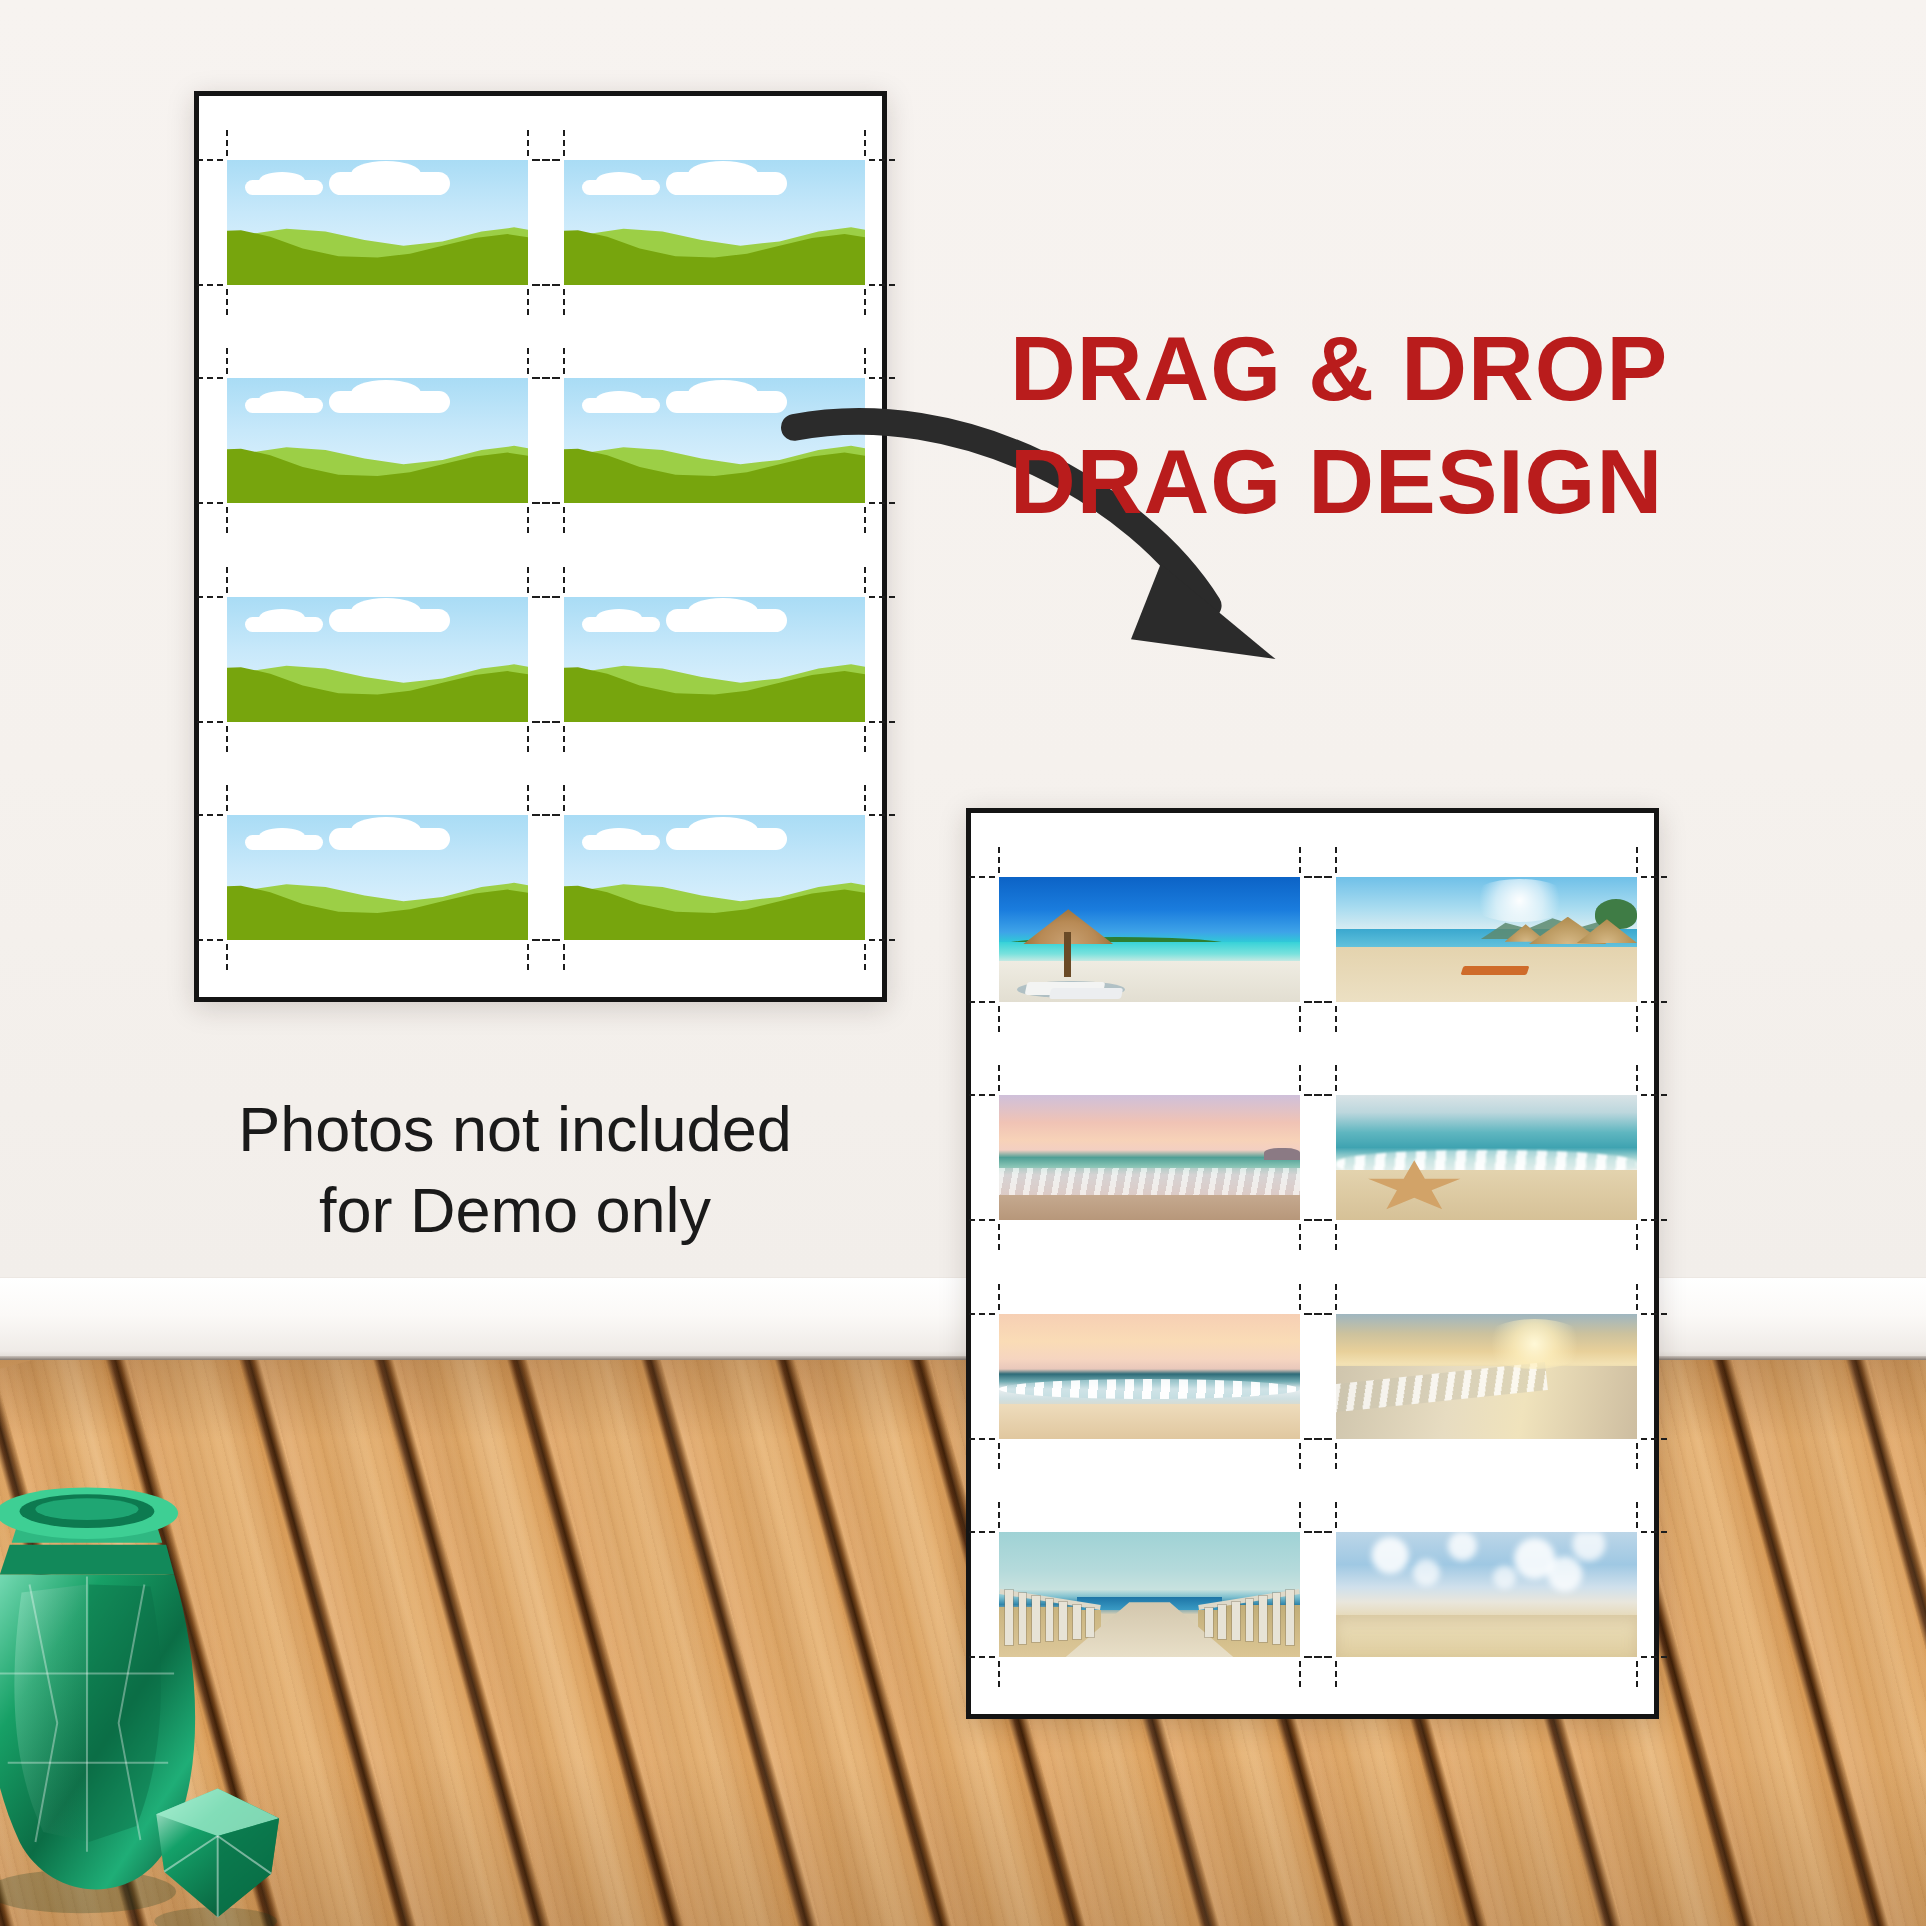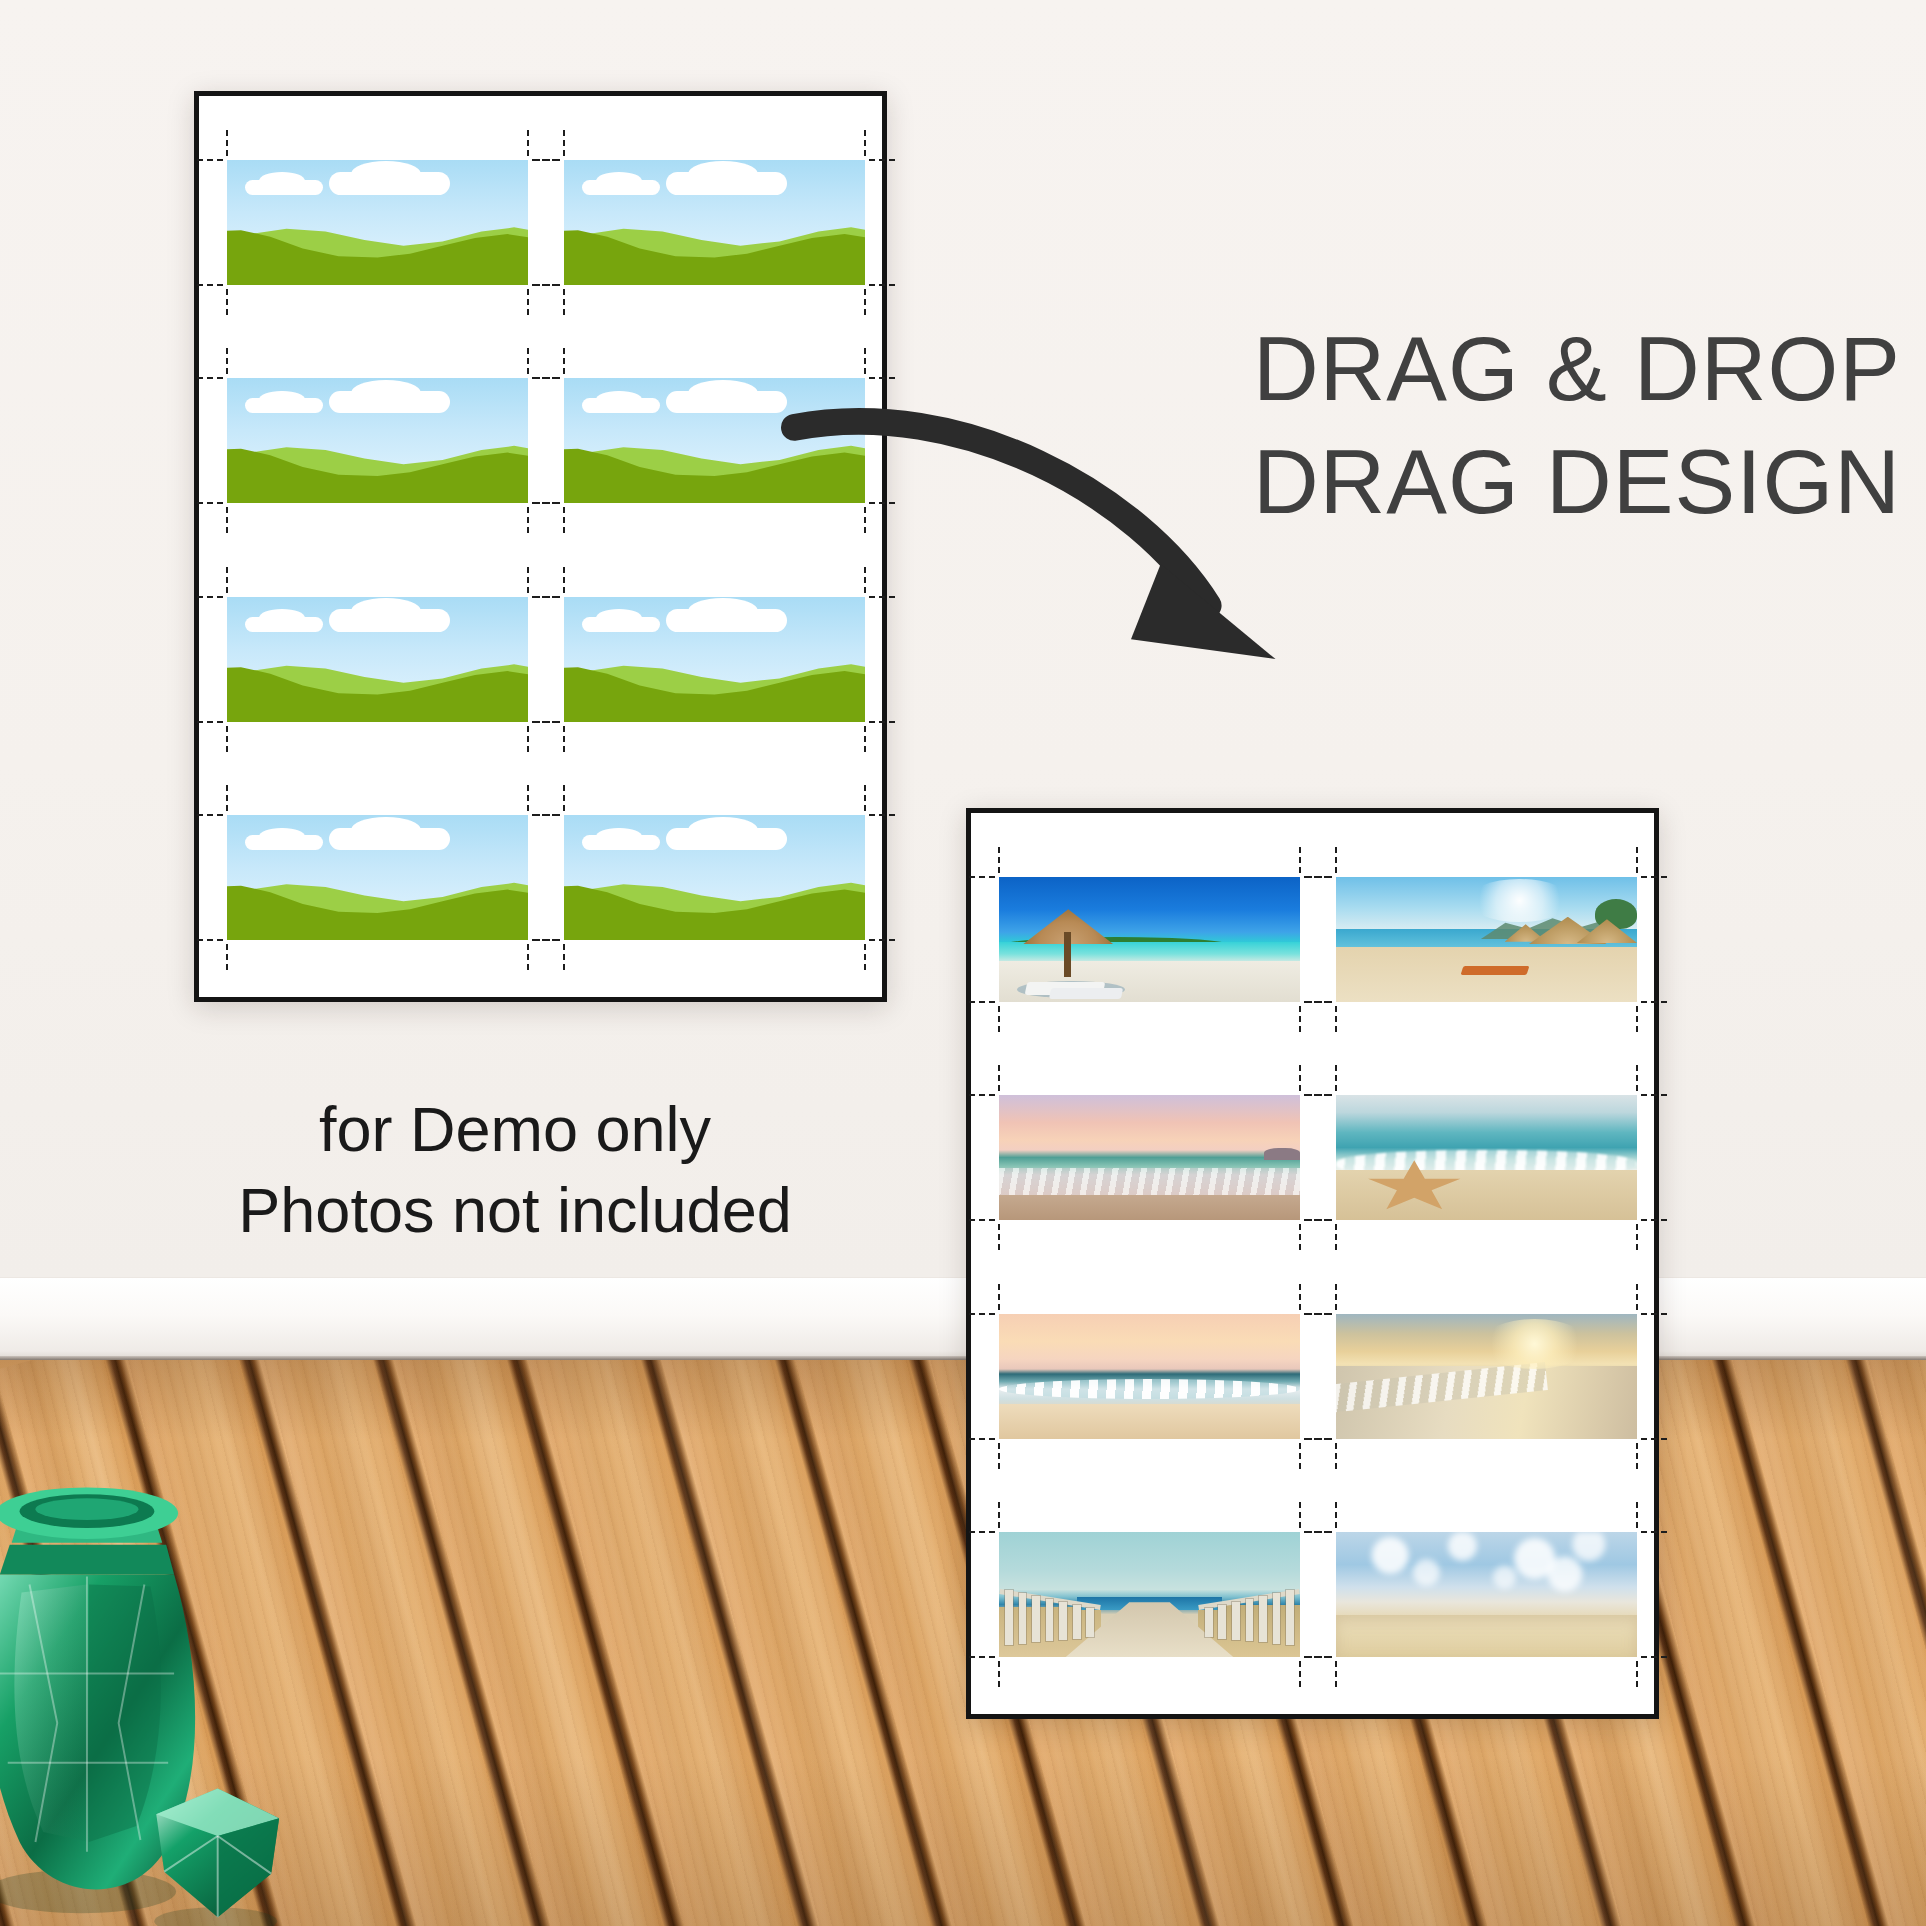--- a/index.html
+++ b/index.html
@@ -170,22 +170,22 @@
         radial-gradient(circle at 76% 54%,rgba(255,255,255,.8) 0 17px,rgba(255,255,255,0) 18px);
       filter:blur(3px);}
   .p8 .sandd{left:0;right:0;bottom:0;height:34%;
       background:linear-gradient(180deg,#ece0bd,#dfcd9f);
       box-shadow:inset 0 6px 14px rgba(200,180,140,.6);}
 
   
   #arrow{position:absolute;left:812px;top:465px;width:634px;height:396px;overflow:visible;}
 
   
-  .headline{position:absolute;left:1010px;top:313px;width:891px;text-align:right;
-     font-size:91px;line-height:1.24;letter-spacing:1px;color:#404040;font-weight:400;}
+  .headline{position:absolute;left:1010px;top:313px;width:891px;text-align:left;
+     font-size:91px;line-height:1.24;letter-spacing:1px;color:#b91c1c;font-weight:700;}
   .headline div{white-space:nowrap;}
   .note{position:absolute;left:139px;top:1089px;width:752px;text-align:center;
      font-size:63px;line-height:1.28;color:#1a1a1a;font-weight:400;}
 
   
   #decor{position:absolute;left:-30px;top:1426px;width:327px;height:515px;}
 </style>
 </head>
 <body>
 
@@ -584,22 +584,22 @@
     <path d="M -18,-38 C 150,-70 330,30 400,142" fill="none" stroke="#2b2b2b" stroke-width="27" stroke-linecap="round"></path>
     <polygon points="352,100 468,196 322,176" fill="#2b2b2b"></polygon>
   </svg>
 
   <div class="headline">
     <div>DRAG &amp; DROP</div>
     <div>DRAG DESIGN</div>
   </div>
 
   <div class="note">
+    <div>Photos not included</div>
     <div>for Demo only</div>
-    <div>Photos not included</div>
   </div>
 
   <svg id="decor" viewBox="0 0 330 520">
     <defs>
       <linearGradient id="gv" x1="0" y1="0" x2="1" y2="1">
         <stop offset="0%" stop-color="#7fe0bb"></stop>
         <stop offset="28%" stop-color="#17a066"></stop>
         <stop offset="55%" stop-color="#0b6d45"></stop>
         <stop offset="78%" stop-color="#1fae77"></stop>
         <stop offset="100%" stop-color="#064f32"></stop>

